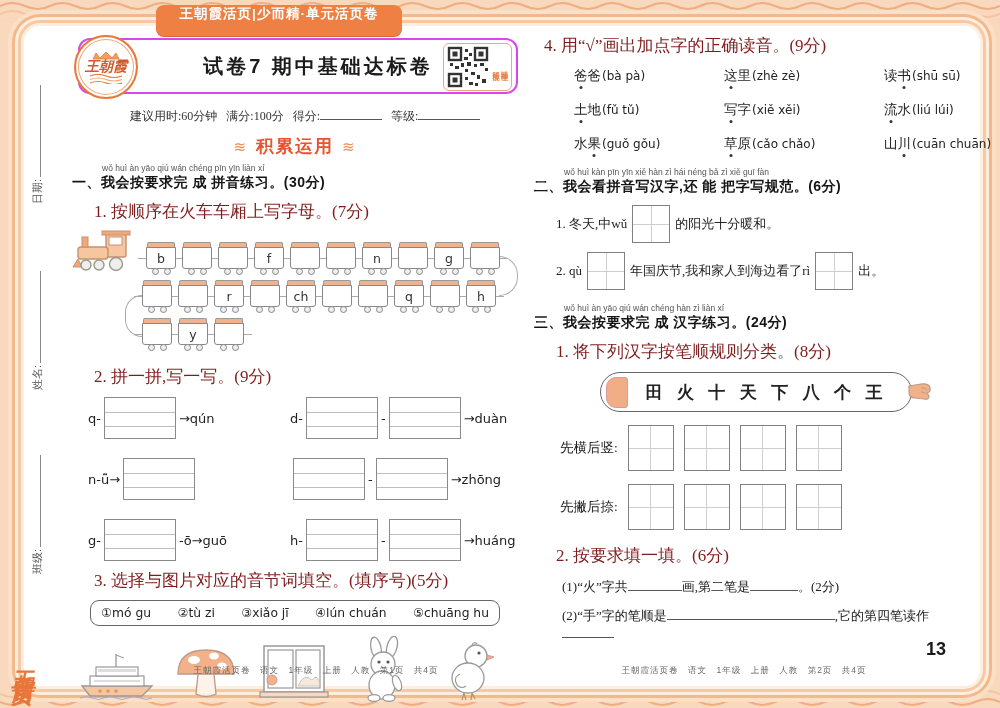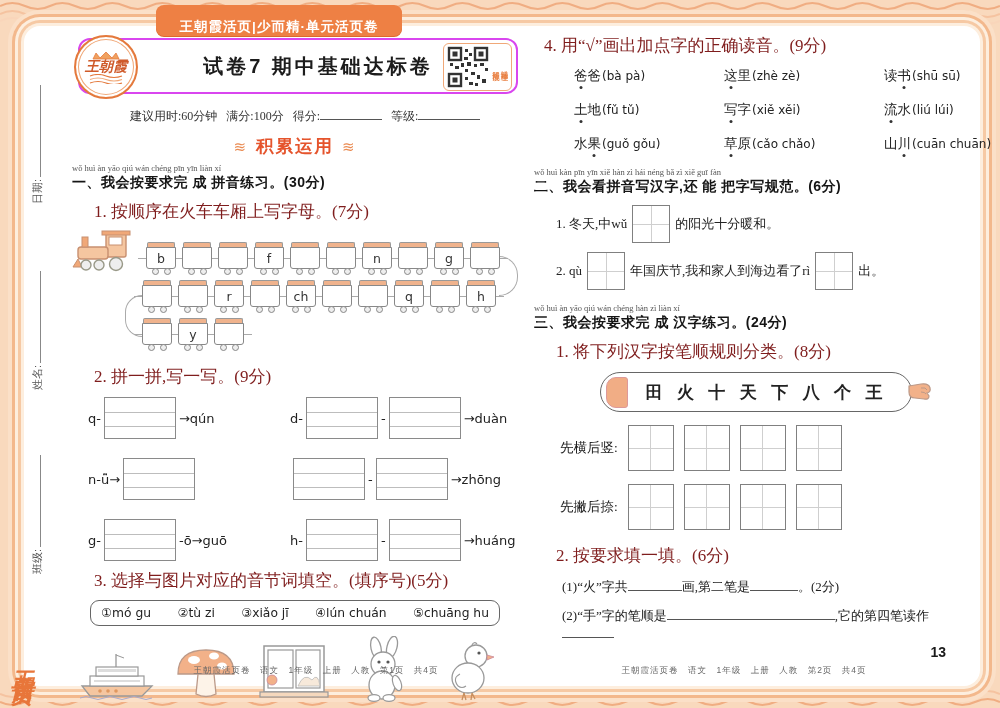--- a/index.html
+++ b/index.html
@@ -9,21 +9,21 @@
   
   .wave-svg { position:absolute; left:0; width:1000px; height:26px; z-index:1; }
   .wave-top { top:0; }
   .wave-bottom { bottom:0; transform:scaleY(-1); }
 
   .paper { position:absolute; left:24px; right:20px; top:26px; bottom:22px;
            background:#fff; border-radius:16px; z-index:2;
            box-shadow: 0 0 0 3px #fdeede, 0 0 0 6px #f6c9a4, 0 0 0 9px #fdeede, 0 0 0 12px #f3b88c, 0 0 0 16px #fbe0c8; }
 
   .top-tab { position:absolute; left:156px; top:5px; width:246px; height:31px; background:#ee8044;
-             border-radius:8px; z-index:5; display:flex; align-items:flex-end; justify-content:center;
+             border-radius:8px; z-index:5; display:flex; align-items:flex-start; justify-content:center;
              color:#fff; font-weight:bold; font-size:13.5px; letter-spacing:1px;
              box-shadow:0 1px 0 #d96a2e; }
 
   
   .side-rot { position:absolute; left:6px; width:160px; transform:rotate(-90deg); transform-origin:0 0;
               font-size:11px; color:#555; white-space:nowrap; }
   .sblank { display:inline-block; width:92px; border-bottom:1px solid #888; height:9px; margin-left:2px; }
   .brand-vert { position:absolute; left:8px; bottom:34px; z-index:6; writing-mode:vertical-rl;
                 font-family:"Liberation Serif", serif; font-style:italic; font-weight:bold;
                 font-size:21px; color:#e8763a; letter-spacing:4px; }
@@ -45,21 +45,21 @@
   .qr-captions { display:flex; margin-left:2px; }
   .qr-captions span { writing-mode:vertical-lr; font-size:7.5px; color:#e87c3c; letter-spacing:1px; line-height:1.15; }
 
   .meta-line { margin:13px 0 0 58px; font-family:"Liberation Serif", serif; font-size:12px; color:#333; }
   .meta-line .blank { width:62px; }
   .blank { display:inline-block; border-bottom:1px solid #555; height:13px; vertical-align:baseline; }
 
   .banner { margin-top:9px; text-align:center; font-weight:bold; font-size:17.5px; color:#e5542c; letter-spacing:2px; }
   .banner .wv { color:#ea8b52; font-size:15px; margin:0 8px; font-weight:normal; }
 
-  .pinyin-line { font-family:Liberation Serif, serif; font-size:8.5px; color:#555; }
+  .pinyin-line { font-family:Liberation Sans, sans-serif; font-size:8.5px; color:#555; margin-left:30px; }
   .qtitle { font-size:14px; font-weight:bold; color:#151515; margin-top:1px; letter-spacing:0.5px; }
   .sub { font-family:"Liberation Serif", serif; font-size:17px; color:#7f1d1d; margin:8px 0 0 22px; }
 
   
   .train { position:relative; margin-top:6px; height:128px; }
   .train-line { display:flex; align-items:flex-end; }
   .train-line.l2, .train-line.l3 { margin-left:70px; margin-top:5px; }
   .train-line.l1 .wagon-row { margin-left:12px; }
   .wagon-row { display:flex; gap:6px; position:relative; }
   .wagon-row::before { content:""; position:absolute; left:-8px; right:-8px; top:16px; border-top:1.5px solid #aaa; }
@@ -114,21 +114,21 @@
 
   .rule-row { display:flex; align-items:center; margin:13px 0 0 26px; }
   .rule-label { font-family:"Liberation Serif", serif; font-size:13.5px; }
   .tian.big { width:46px; height:46px; margin-left:10px; }
 
   .fill-line { font-family:"Liberation Serif", serif; font-size:13px; margin:11px 0 0 28px; }
 
   .pfooter { position:absolute; bottom:9px; font-size:8.5px; color:#666; letter-spacing:1px; text-align:center; z-index:3; }
   .pfooter.fl { left:82px; width:420px;margin-top:42px; }
   .pfooter.fr { left:520px; width:400px; }
-  .pagenum { position:absolute; right:34px; bottom:26px; font-weight:bold; font-size:14px; color:#1a1a1a; z-index:4; }
+  .pagenum { position:absolute; right:34px; bottom:26px; font-weight:bold; font-size:18px; color:#1a1a1a; z-index:4; }
 
   .tok-text { white-space:pre; }
 </style>
 </head>
 <body>
 
 <svg class="wave-svg wave-top" viewBox="0 0 1000 26" preserveAspectRatio="none">
   <path d="M0 6 Q12 0 25 6 T50 6 T75 6 T100 6 T125 6 T150 6 T175 6 T200 6 T225 6 T250 6 T275 6 T300 6 T325 6 T350 6 T375 6 T400 6 T425 6 T450 6 T475 6 T500 6 T525 6 T550 6 T575 6 T600 6 T625 6 T650 6 T675 6 T700 6 T725 6 T750 6 T775 6 T800 6 T825 6 T850 6 T875 6 T900 6 T925 6 T950 6 T975 6 T1000 6" fill="none" stroke="#f0ad82" stroke-width="2"></path>
   <path d="M0 14 Q12 8 25 14 T50 14 T75 14 T100 14 T125 14 T150 14 T175 14 T200 14 T225 14 T250 14 T275 14 T300 14 T325 14 T350 14 T375 14 T400 14 T425 14 T450 14 T475 14 T500 14 T525 14 T550 14 T575 14 T600 14 T625 14 T650 14 T675 14 T700 14 T725 14 T750 14 T775 14 T800 14 T825 14 T850 14 T875 14 T900 14 T925 14 T950 14 T975 14 T1000 14" fill="none" stroke="#f5c3a0" stroke-width="2"></path>
   <path d="M0 21 Q12 15 25 21 T50 21 T75 21 T100 21 T125 21 T150 21 T175 21 T200 21 T225 21 T250 21 T275 21 T300 21 T325 21 T350 21 T375 21 T400 21 T425 21 T450 21 T475 21 T500 21 T525 21 T550 21 T575 21 T600 21 T625 21 T650 21 T675 21 T700 21 T725 21 T750 21 T775 21 T800 21 T825 21 T850 21 T875 21 T900 21 T925 21 T950 21 T975 21 T1000 21" fill="none" stroke="#f9d5ba" stroke-width="2"></path>

